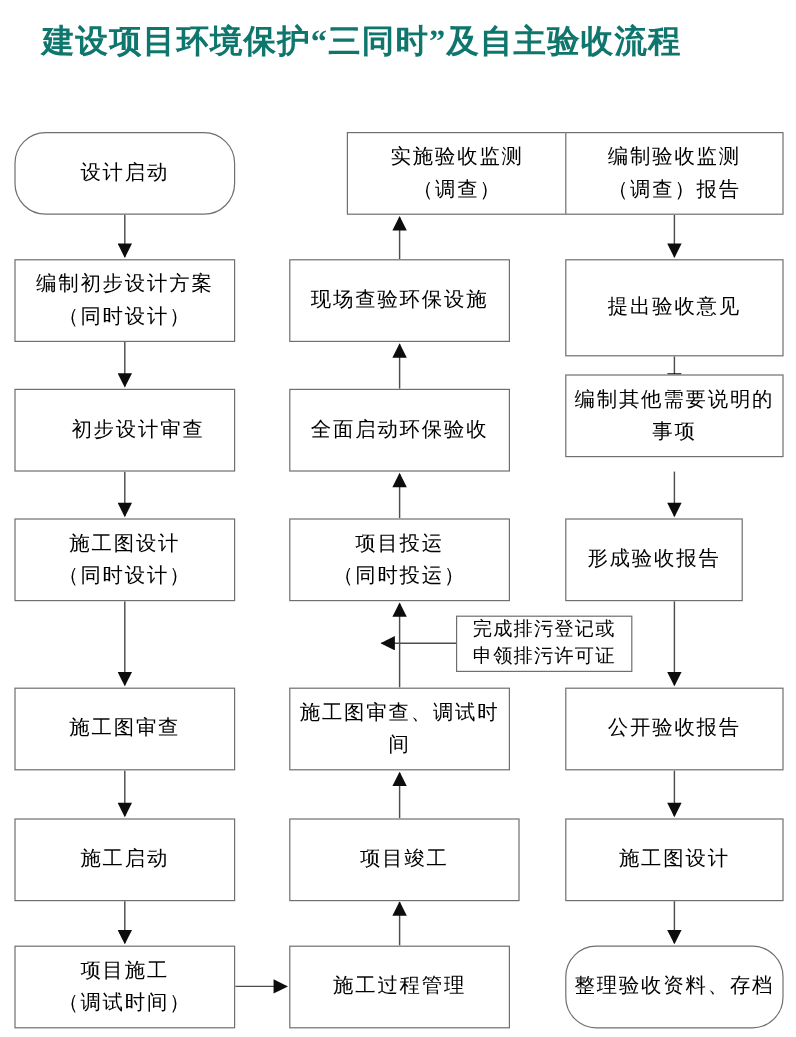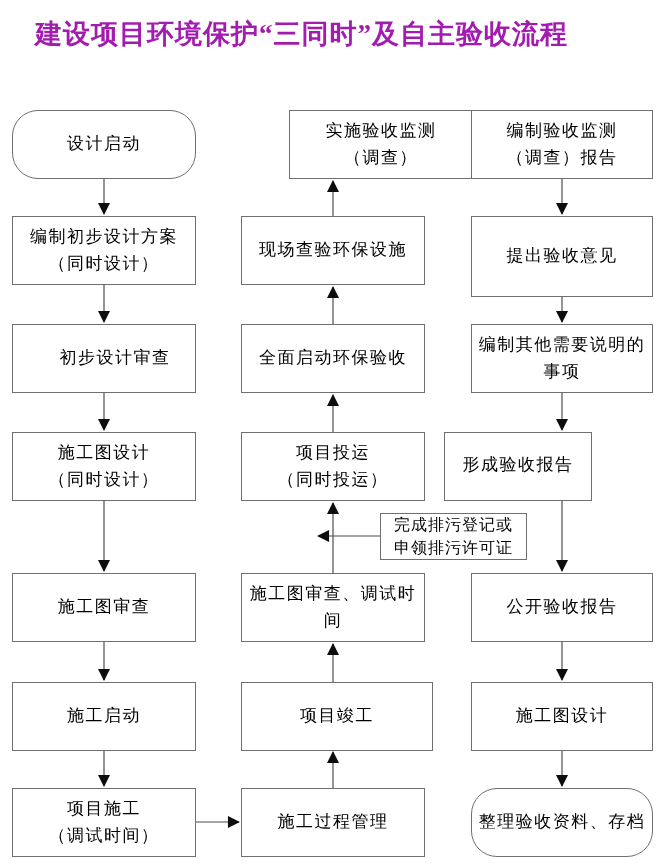--- a/index.html
+++ b/index.html
@@ -14,21 +14,21 @@
   }
   .title {
     position: absolute;
     top: 16px;
     left: 0;
     width: 603px;
     text-align: center;
     font-size: 27px;
     font-weight: bold;
     letter-spacing: 1px;
-    color: #a21caf;
+    color: #0f766e;
   }
   .arrows {
     position: absolute;
     left: 0; top: 0;
     width: 663px; height: 864px;
   }
   .node {
     position: absolute;
     border: 1px solid #6f6f6f;
     background: #ffffff;
@@ -103,20 +103,20 @@
   <div class="node" style="left:241px; top:432px; width:184px; height:69px;">项目投运
 （同时投运）</div>
   <div class="node" style="left:241px; top:324px; width:184px; height:69px;">全面启动环保验收</div>
   <div class="node" style="left:241px; top:216px; width:184px; height:69px;">现场查验环保设施</div>
   <div class="node" style="left:241px; top:110px; width:184px; height:69px;margin-left:48px;">实施验收监测
 （调查）</div>
 
   <div class="node" style="left:471px; top:110px; width:182px; height:69px;">编制验收监测
 （调查）报告</div>
   <div class="node" style="left:471px; top:216px; width:182px; height:81px;">提出验收意见</div>
-  <div class="node" style="left:471px; top:324px; width:182px; height:69px;">编制其他需要说明的
+  <div class="node" style="left:471px; top:312px; width:182px; height:69px;">编制其他需要说明的
 事项</div>
-  <div class="node" style="left:444px; top:432px; width:148px; height:69px;font-family:Liberation Mono, monospace;">形成验收报告</div>
+  <div class="node" style="left:471px; top:432px; width:148px; height:69px;">形成验收报告</div>
   <div class="node" style="left:471px; top:573px; width:182px; height:69px;">公开验收报告</div>
   <div class="node" style="left:471px; top:682px; width:182px; height:69px;">施工图设计</div>
   <div class="node rounded" style="left:471px; top:788px; width:182px; height:69px;">整理验收资料、存档</div>
 
 </div>
 
 </body></html>

